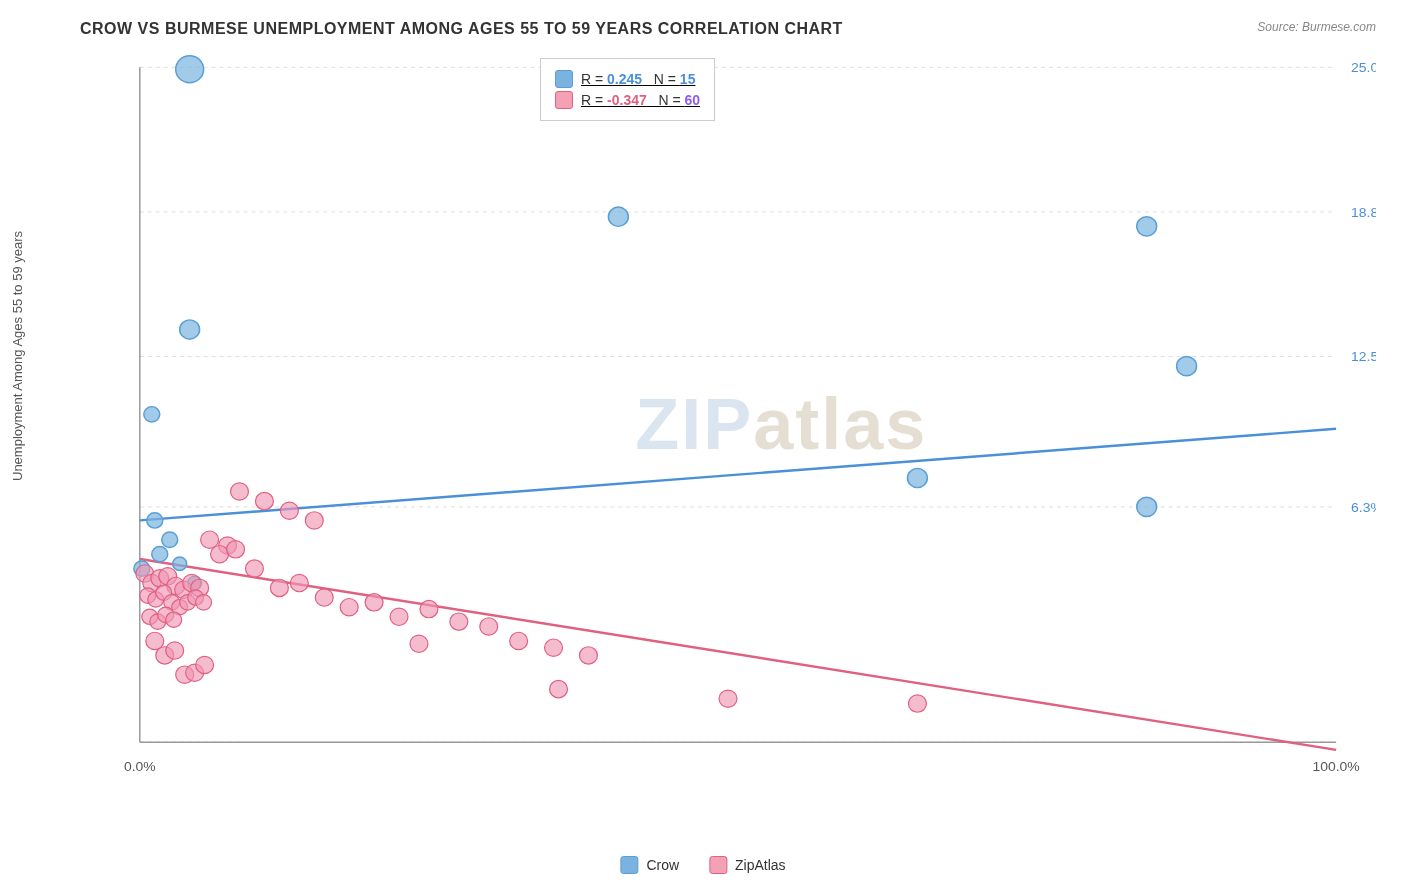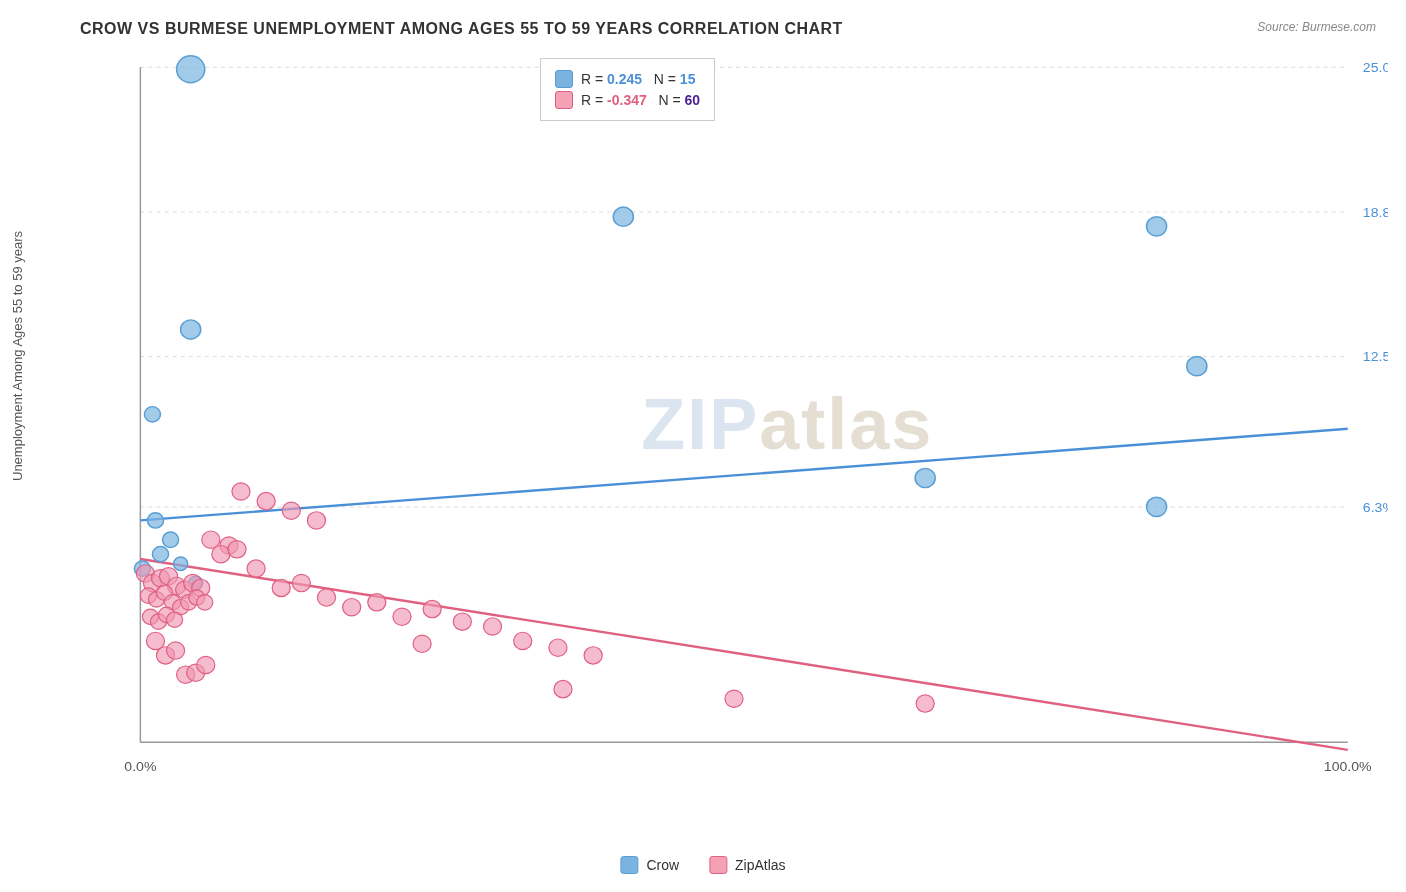--- a/index.html
+++ b/index.html
@@ -7,21 +7,21 @@
       width: 1406px;
       height: 892px;
       background: #fff;
       font-family: Arial, sans-serif;
       overflow: hidden;
     }
     .chart-container {
       position: relative;
       width: 1406px;
       height: 892px;
-      padding: 20px 18px 80px 80px;
+      padding: 20px 30px 80px 80px;
     }
     .chart-title {
       font-size: 16px;
       font-weight: bold;
       color: #333;
       text-transform: uppercase;
       margin-bottom: 10px;
       letter-spacing: 0.5px;
     }
     .source-label {
@@ -239,33 +239,33 @@
       <circle cx="125" cy="640" r="9" fill="rgba(240,150,180,0.65)" stroke="#e06080" stroke-width="1.2"></circle>
       <circle cx="340" cy="618" r="9" fill="rgba(240,150,180,0.65)" stroke="#e06080" stroke-width="1.2"></circle>
     </svg>
 
     
     <div class="watermark">
       <span class="zip">ZIP</span><span class="atlas">atlas</span>
     </div>
 
     
-    <div class="legend-box" style="position:absolute;top:10px;left:520px;z-index:10;">
+    <div class="legend-box" style="position:absolute;top:10px;left:520px;z-index:10;text-decoration:underline;">
       <div class="legend-row">
         <div class="legend-swatch" style="background:#7ab3e0;border:1.5px solid #5a9fd4;"></div>
         <span class="legend-text">
           R = <span style="color:#4a90d9;font-weight:bold;">0.245</span>&nbsp;&nbsp;
           N = <span style="color:#4a90d9;font-weight:bold;">15</span>
         </span>
       </div>
       <div class="legend-row">
         <div class="legend-swatch" style="background:#f4a0b5;border:1.5px solid #e06080;"></div>
         <span class="legend-text">
           R = <span style="color:#e06080;font-weight:bold;">-0.347</span>&nbsp;&nbsp;
-          N = <span style="color:#4c1d95;font-weight:bold;text-align:center;">60</span>
+          N = <span style="color:#8b5cf6;font-weight:bold;text-align:center;">60</span>
         </span>
       </div>
     </div>
 
   </div>
 
   <div class="bottom-legend">
     <div class="bottom-legend-item">
       <div class="bottom-legend-swatch" style="background:#7ab3e0;border:1.5px solid #5a9fd4;"></div>
       <span>Crow</span>

